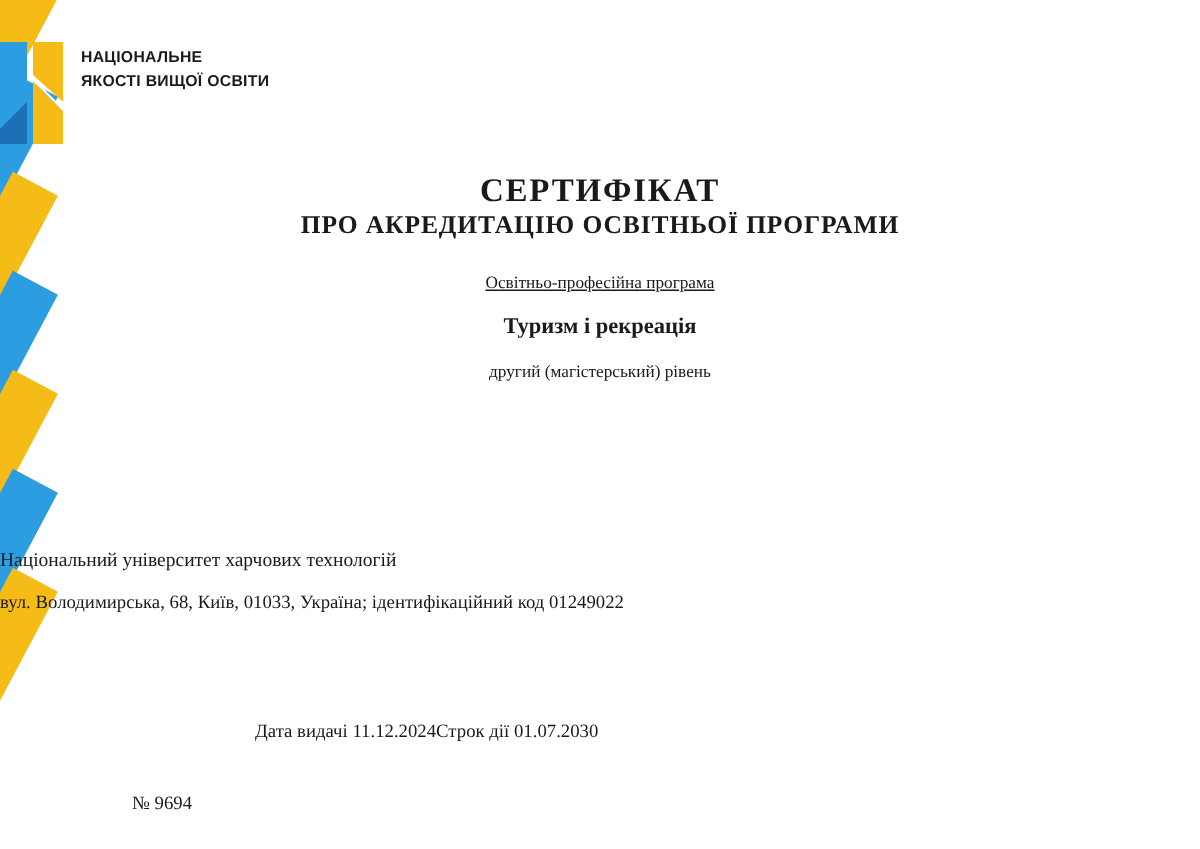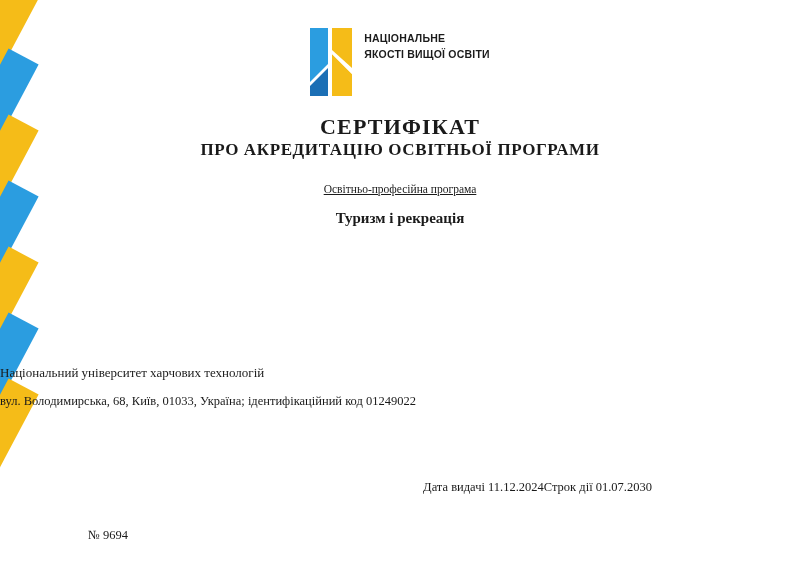--- a/index.html
+++ b/index.html
@@ -47,21 +47,20 @@
     background: #ffffff;
   }
 
   
   .logo-wrap {
     position: absolute;
     left: 0;
     right: 0;
     top: 28px;
     display: flex;
-    justify-content: center;
     align-items: flex-start;
   }
   .logo-inner {
     display: flex;
     align-items: flex-start;
     gap: 12px;
   }
   .logo-mark {
     width: 42px;
     height: 68px;
@@ -148,23 +147,22 @@
     line-height: 20px;
   }
 
   
   .footer-dates {
     position: absolute;
     top: 480px;
     left: 170px;
     right: 148px;
     display: flex;
-    justify-content: flex-end;
+    justify-content: flex-start;
     font-size: 12.5px;
-    margin-left: 24px;
   }
   .cert-number {
     position: absolute;
     top: 528px;
     left: 88px;
     font-size: 12.5px;
   }
 </style>
 </head>
 <body>
@@ -200,20 +198,21 @@
     </div>
   </div>
 </div>
 
 <div class="title-main">СЕРТИФІКАТ</div>
 <div class="title-sub">ПРО АКРЕДИТАЦІЮ ОСВІТНЬОЇ ПРОГРАМИ</div>
 
 <div class="program-block">
   <div class="program-type">Освітньо-професійна програма</div>
   <div class="program-name">Туризм і рекреація</div>
+  <div class="program-level">другий (магістерський) рівень</div>
 </div>
 
 <div class="institution-block">
   <div class="institution-name">Національний університет харчових технологій</div>
   <div class="institution-address">вул. Володимирська, 68, Київ, 01033, Україна; ідентифікаційний код 01249022</div>
 </div>
 
 <div class="footer-dates">
   <div>Дата видачі 11.12.2024</div>
   <div>Строк дії 01.07.2030</div>

